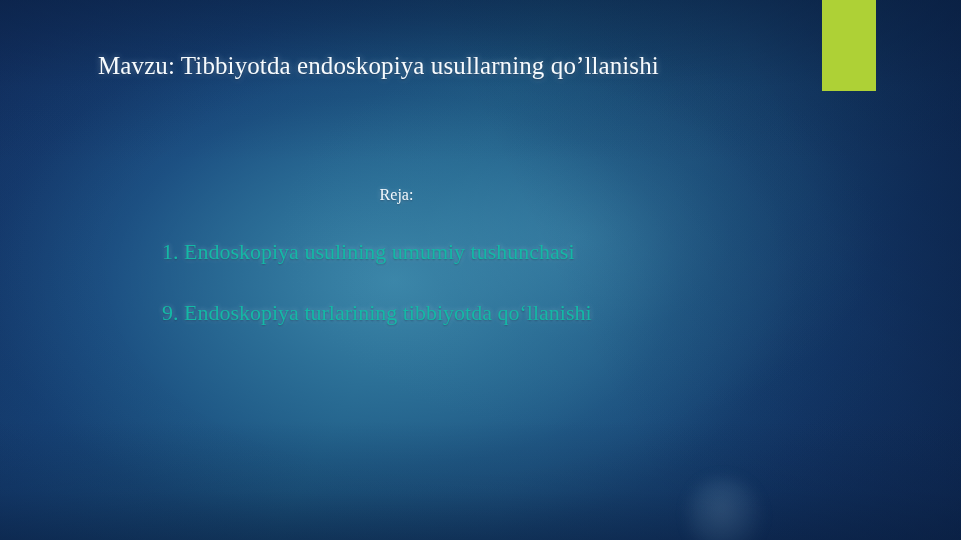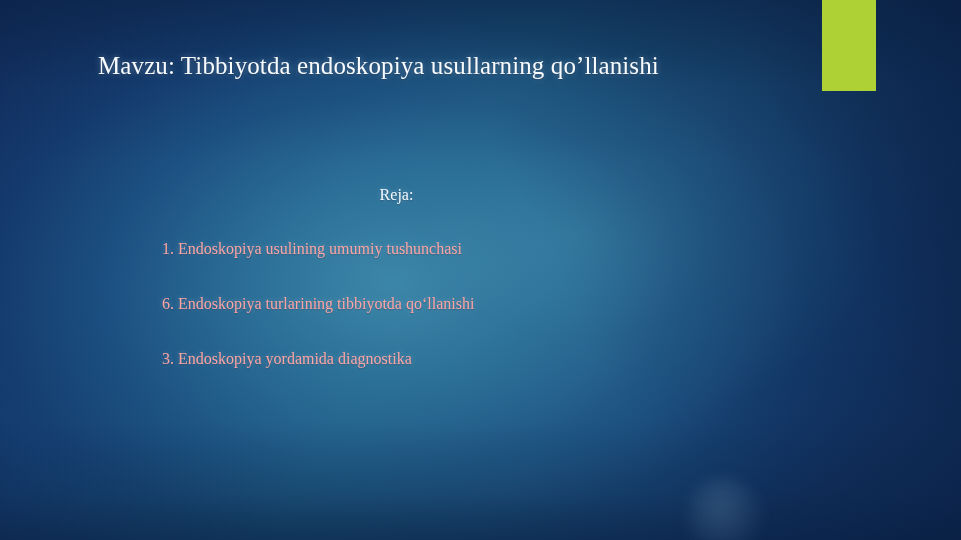--- a/index.html
+++ b/index.html
@@ -122,23 +122,23 @@
 
   .agenda-list {
     position: absolute;
     left: 162px;
     top: 241px;
     margin: 0;
     padding: 0;
     list-style: none;
   }
   .agenda-item {
-    font-size: 16px;
+    font-size: 22px;
     line-height: 1.0;
-    color: #fca5a5;
+    color: #14b8a6;
     margin-bottom: 39px;
     white-space: nowrap;
     text-shadow: 0 0 5px rgba(200,230,248,0.40), 0 1px 2px rgba(8,28,58,0.45);
   }
   .agenda-item:last-child { margin-bottom: 0; }
 </style>
 </head>
 <body>
 
 <div class="slide">
@@ -152,17 +152,16 @@
   <div class="bg-wisp"></div>
 
   <div class="accent-rect"></div>
 
   <div class="title">Mavzu: Tibbiyotda endoskopiya usullarning qo’llanishi</div>
 
   <div class="agenda-heading">Reja:</div>
 
   <ul class="agenda-list">
     <li class="agenda-item">1. Endoskopiya usulining umumiy tushunchasi</li>
-    <li class="agenda-item">6. Endoskopiya turlarining tibbiyotda qo‘llanishi</li>
-    <li class="agenda-item">3. Endoskopiya yordamida diagnostika</li>
+    <li class="agenda-item">9. Endoskopiya turlarining tibbiyotda qo‘llanishi</li>
   </ul>
 
 </div>
 
 </body></html>

